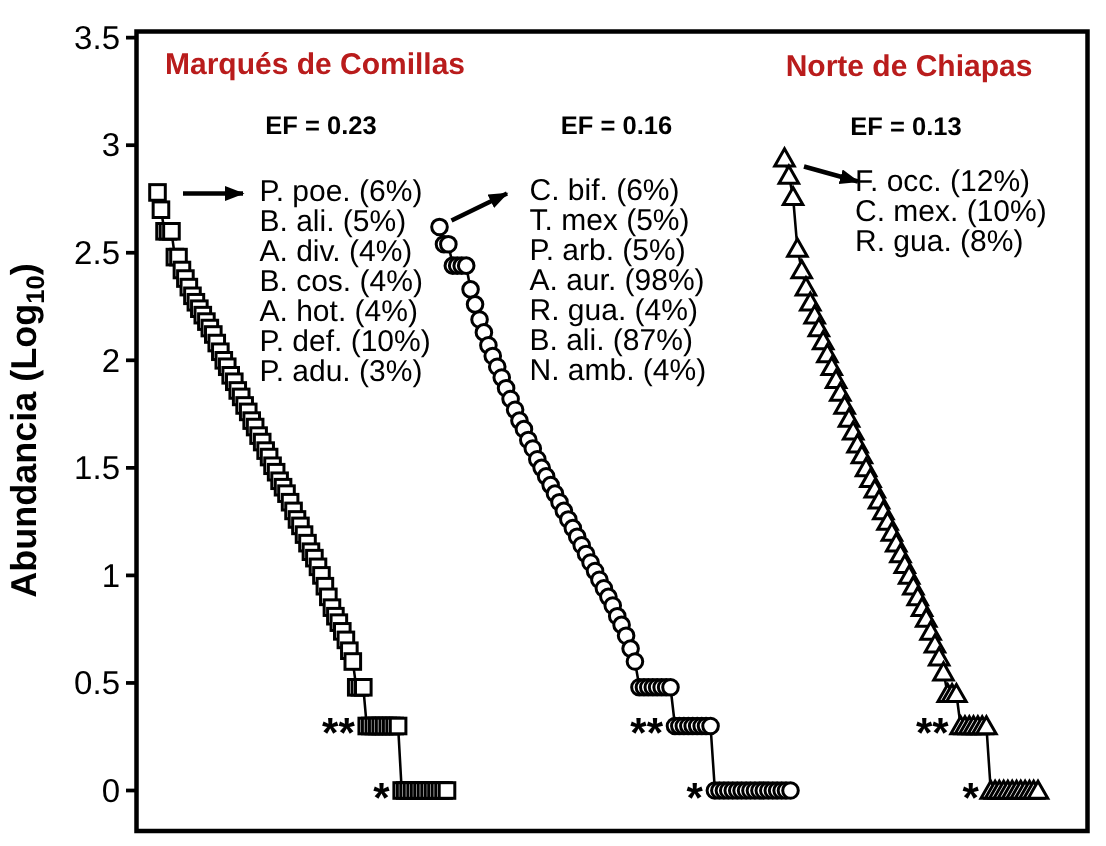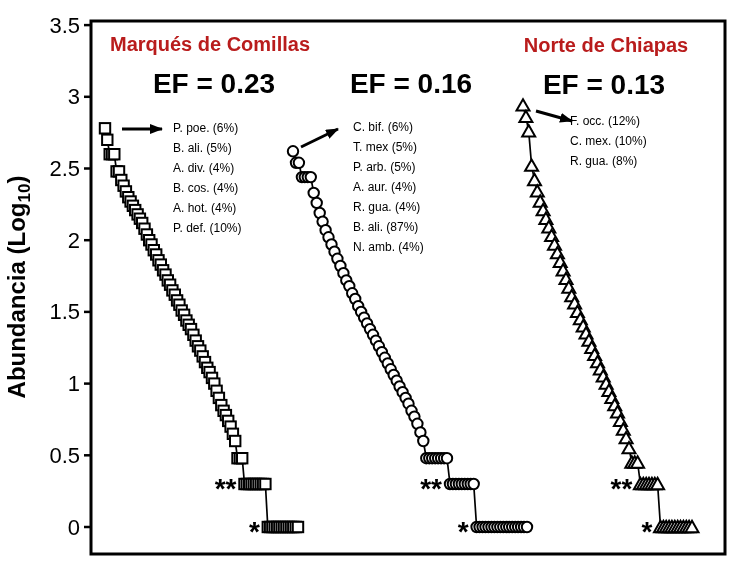--- a/index.html
+++ b/index.html
@@ -8,24 +8,24 @@
     font-family:"Liberation Sans",sans-serif;overflow:hidden;
   }
   #chart{position:absolute;left:0;top:0;}
   #overlay{position:absolute;left:0;top:0;width:737px;height:564px;pointer-events:none;}
   .panel-title{
     position:absolute;transform:translate(-50%,-50%);
     font-size:20px;font-weight:bold;color:#b91c1c;white-space:nowrap;
   }
   .panel-ef{
     position:absolute;transform:translate(-50%,-50%);
-    font-size:28px;font-weight:bold;color:#000;white-space:nowrap;
+    font-size:17px;font-weight:bold;color:#000;white-space:nowrap;
   }
   .species-list{
-    position:absolute;font-size:12px;line-height:20px;color:#000;white-space:nowrap;
+    position:absolute;font-size:20px;line-height:20px;color:#000;white-space:nowrap;
   }
   .ylabel{
     position:absolute;left:-180px;top:270px;width:400px;height:34px;
     text-align:center;transform:rotate(-90deg);
     font-size:24px;font-weight:bold;color:#000;white-space:nowrap;
   }
   .ylabel .sub{font-size:17px;position:relative;top:5px;}
 </style>
 </head>
 <body>
@@ -298,27 +298,28 @@
     <div class="ylabel"><span>Abundancia (Log</span><span class="sub">10</span><span>)</span></div>
   <div class="panel-title" style="left: 210px; top: 44px;">Marqués de Comillas</div>
       <div class="panel-ef" style="left: 214px; top: 84px;">EF = 0.23</div>
       <div class="species-list" style="left: 173px; top: 118px;">
         <div>P. poe. (6%)</div>
         <div>B. ali. (5%)</div>
         <div>A. div. (4%)</div>
         <div>B. cos. (4%)</div>
         <div>A. hot. (4%)</div>
         <div>P. def. (10%)</div>
+        <div>P. adu. (3%)</div>
       </div>
       <div class="panel-ef" style="left: 411px; top: 84px;">EF = 0.16</div>
       <div class="species-list" style="left: 353px; top: 117px;">
         <div>C. bif. (6%)</div>
         <div>T. mex (5%)</div>
         <div>P. arb. (5%)</div>
-        <div>A. aur. (4%)</div>
+        <div>A. aur. (98%)</div>
         <div>R. gua. (4%)</div>
         <div>B. ali. (87%)</div>
         <div>N. amb. (4%)</div>
       </div>
       <div class="panel-title" style="left: 606px; top: 45px;">Norte de Chiapas</div>
       <div class="panel-ef" style="left: 604px; top: 85px;">EF = 0.13</div>
       <div class="species-list" style="left: 570px; top: 111px;">
         <div>F. occ. (12%)</div>
         <div>C. mex. (10%)</div>
         <div>R. gua. (8%)</div>

